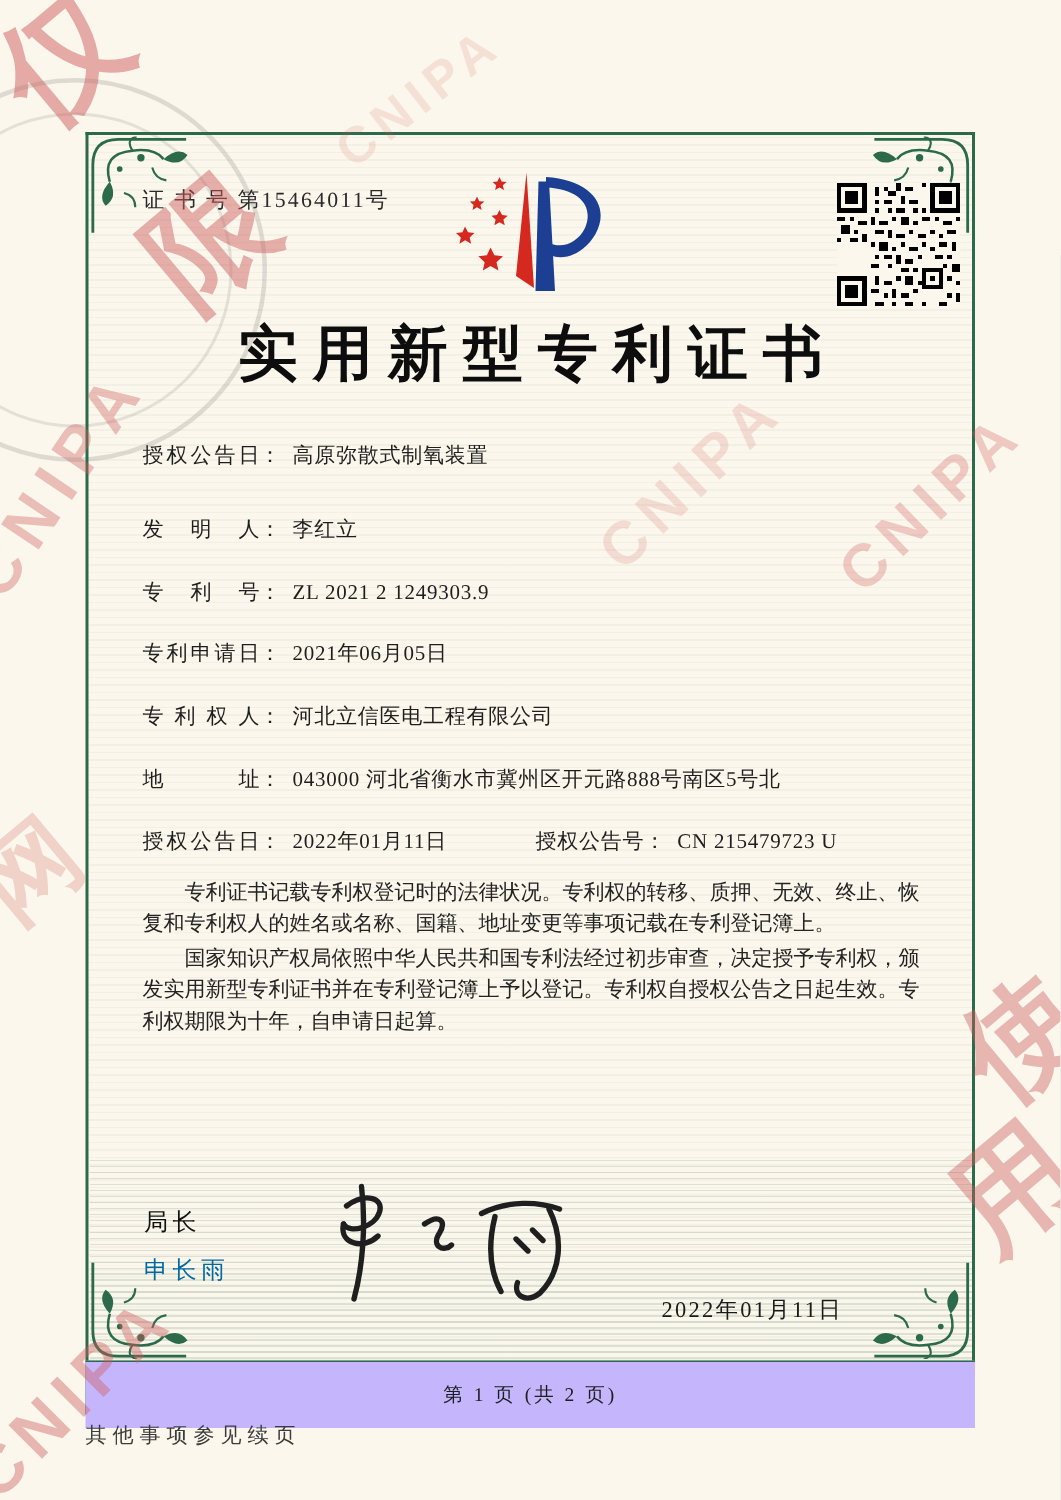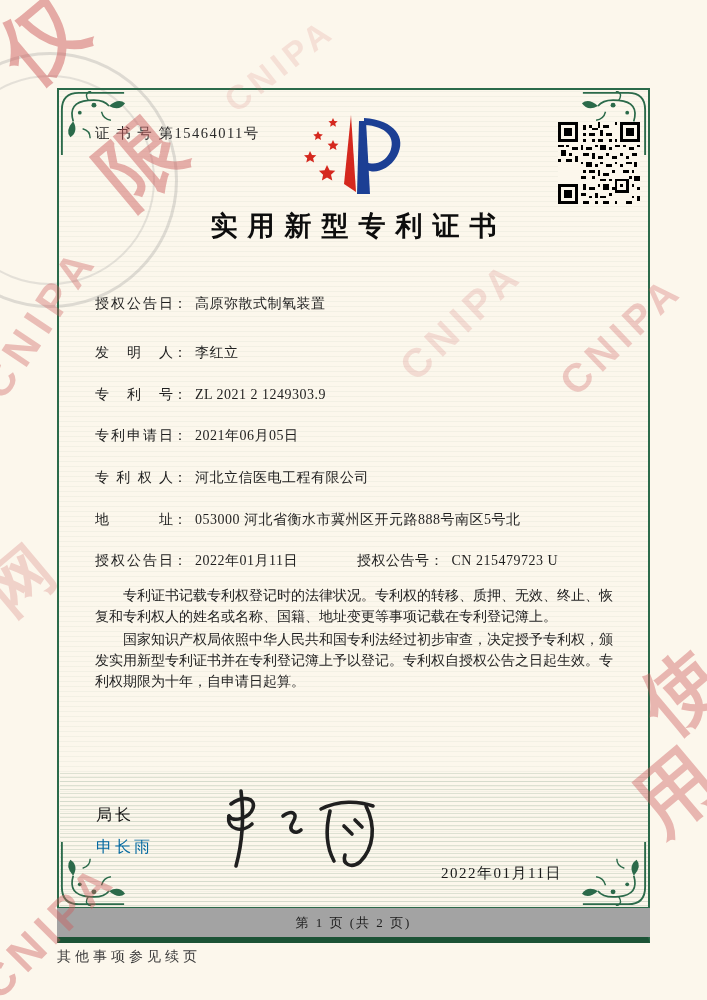--- a/index.html
+++ b/index.html
@@ -18,38 +18,38 @@
   }
   .frame::before{ 
     content:"";position:absolute;inset:0;
     background:repeating-linear-gradient(0deg,rgba(115,150,120,.07) 0 1px,transparent 1px 5px);
   }
   .waves{
     position:absolute;left:60px;top:772px;width:588px;height:134px;
     background:repeating-linear-gradient(0deg,rgba(110,145,118,.22) 0 1px,transparent 1px 4px);
   }
   .pageband{
-    position:absolute;left:57px;top:907px;width:593px;height:30px;box-sizing:border-box;
-    background:#a3a3a3;border-top:1.5px solid #2b6a4a;
+    position:absolute;left:57px;top:907px;width:593px;height:45px;box-sizing:border-box;
+    background:#c4b5fd;border-top:1.5px solid #2b6a4a;
     display:flex;align-items:center;justify-content:center;
     font-size:13px;color:#1d1d1d;letter-spacing:2px;z-index:5;
   }
   .corner{position:absolute;width:66px;height:66px;z-index:4;}
   .corner svg{width:100%;height:100%;}
   .c-tl{left:60px;top:91px;}
   .c-tr{right:60px;top:91px;transform:scaleX(-1);}
   .c-bl{left:60px;top:840px;transform:scaleY(-1);}
   .c-br{right:60px;top:840px;transform:scale(-1,-1);}
   
   .cert-no{position:absolute;left:95px;top:124px;font-size:14.5px;letter-spacing:1.5px;color:#2a2a2a;z-index:6;}
   .logo{position:absolute;left:297px;top:112px;width:110px;height:92px;z-index:6;}
   .qr{position:absolute;left:558px;top:122px;width:82px;height:82px;z-index:6;}
   .title{
     position:absolute;left:57px;top:208px;width:593px;text-align:center;
-    font-size:27px;font-weight:700;letter-spacing:10px;text-indent:10px;color:#0d0d0d;z-index:6;
+    font-size:40px;font-weight:700;letter-spacing:10px;text-indent:10px;color:#0d0d0d;z-index:6;
   }
   
   .frow{position:absolute;left:95px;width:525px;font-size:14px;color:#1e1e1e;z-index:6;}
   .flabel{display:inline-block;width:78px;text-align:justify;text-align-last:justify;}
   .flabel.compact{width:auto;letter-spacing:.5px;}
   .fcolon{margin-right:8px;}
   .fvalue{letter-spacing:.5px;margin-top:12px;}
   .grantpair{position:absolute;left:262px;top:0;white-space:nowrap;}
   .r1{top:295px;} .r2{top:344px;} .r3{top:386px;} .r4{top:427px;}
   .r5{top:469px;} .r6{top:511px;} .r7{top:552px;}
@@ -176,21 +176,21 @@
   <div class="frow r3">
     <span class="flabel">专利号</span><span class="fcolon">：</span><span class="fvalue">ZL 2021 2 1249303.9</span>
   </div>
   <div class="frow r4">
     <span class="flabel">专利申请日</span><span class="fcolon">：</span><span class="fvalue">2021年06月05日</span>
   </div>
   <div class="frow r5">
     <span class="flabel">专利权人</span><span class="fcolon">：</span><span class="fvalue">河北立信医电工程有限公司</span>
   </div>
   <div class="frow r6">
-    <span class="flabel">地址</span><span class="fcolon">：</span><span class="fvalue">053000 河北省衡水市冀州区开元路888号南区5号北</span>
+    <span class="flabel">地址</span><span class="fcolon">：</span><span class="fvalue">043000 河北省衡水市冀州区开元路888号南区5号北</span>
   </div>
   <div class="frow r7">
     <span class="flabel">授权公告日</span><span class="fcolon">：</span><span class="fvalue">2022年01月11日</span>
     <span class="grantpair">
       <span class="flabel compact">授权公告号</span><span class="fcolon">：</span><span class="fvalue">CN 215479723 U</span>
     </span>
   </div>
 
   <div class="body-text">
     <p>专利证书记载专利权登记时的法律状况。专利权的转移、质押、无效、终止、恢复和专利权人的姓名或名称、国籍、地址变更等事项记载在专利登记簿上。</p>

